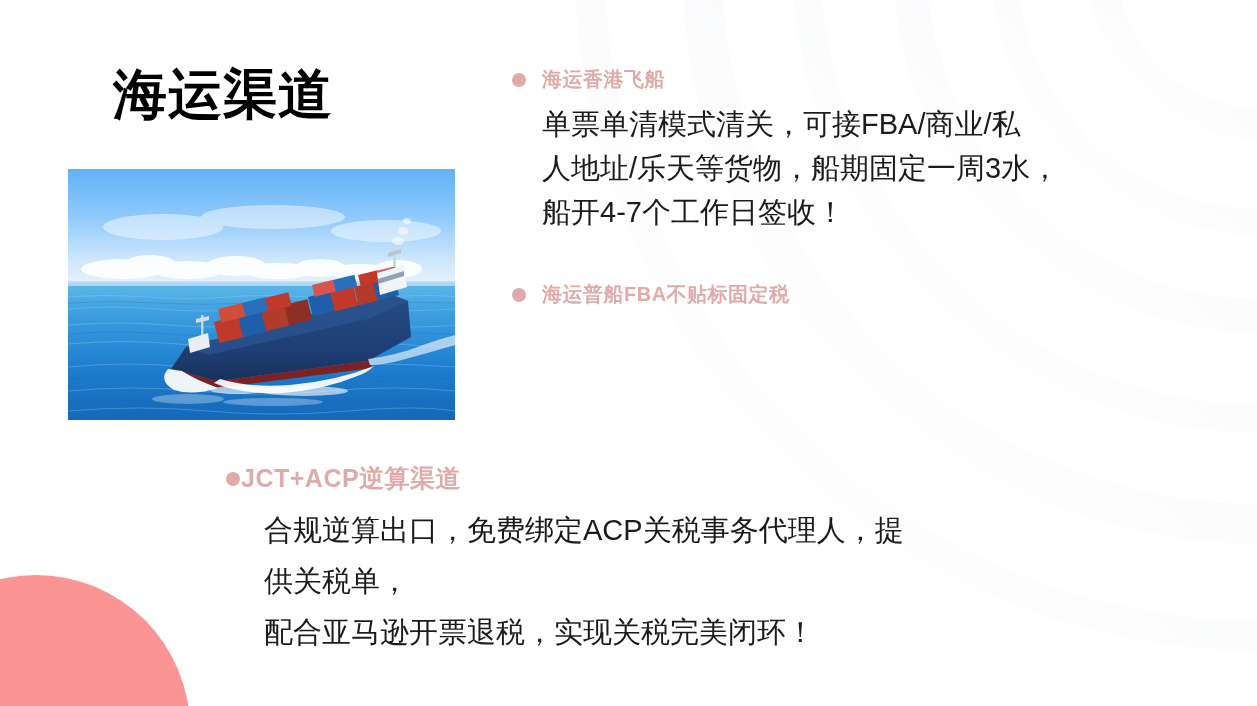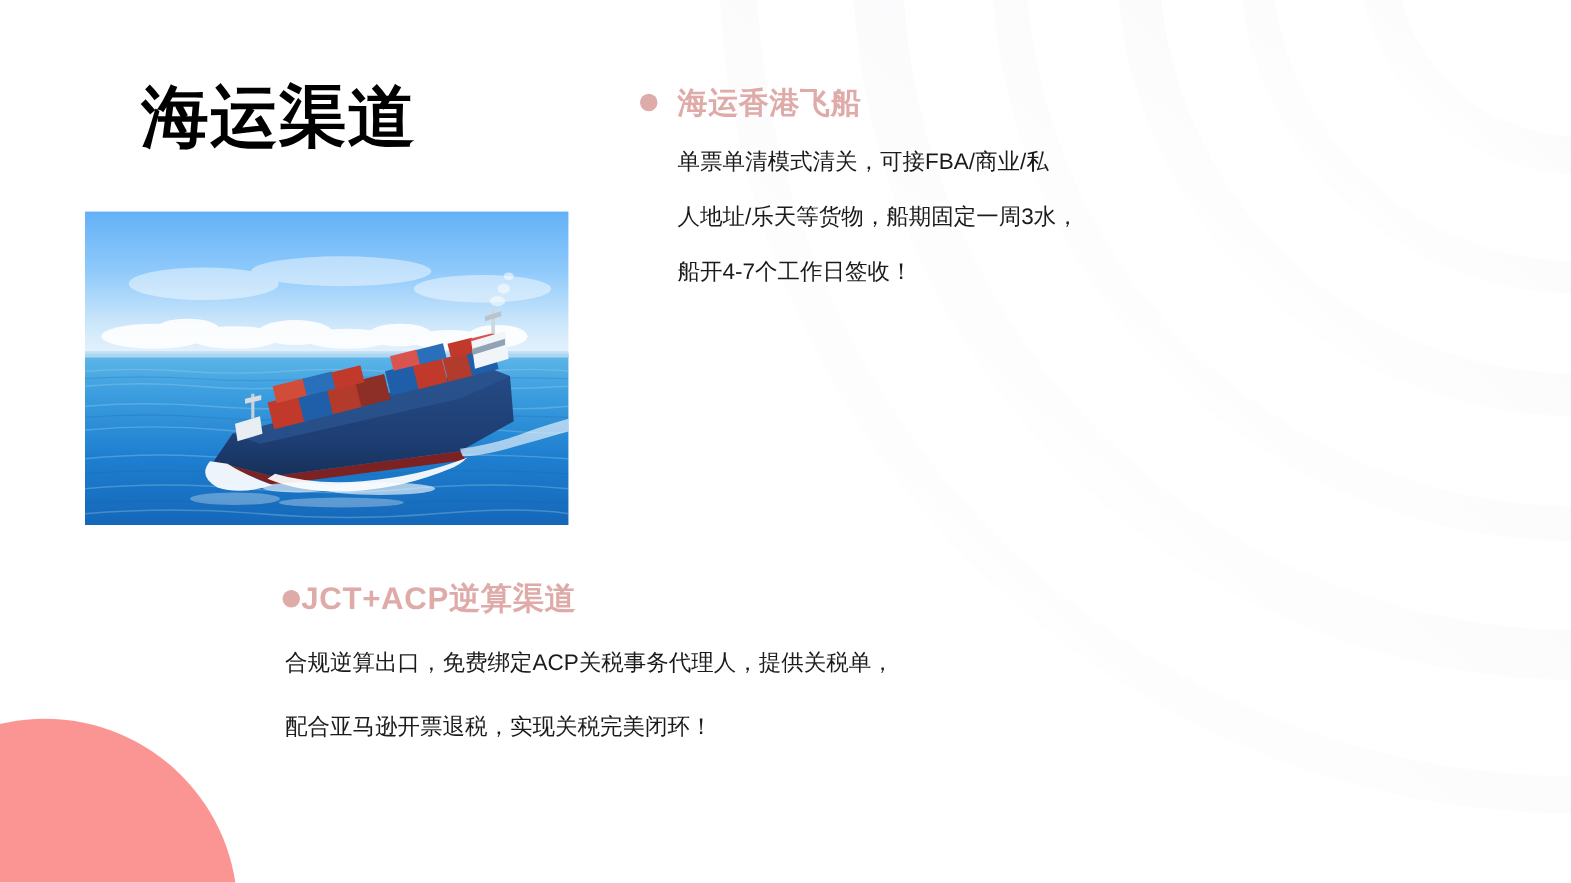--- a/index.html
+++ b/index.html
@@ -79,40 +79,41 @@
     gap: 16px;
   }
   .bullet-dot {
     width: 14px;
     height: 14px;
     border-radius: 50%;
     background: #dfaba9;
     flex: 0 0 auto;
   }
   .head-text {
-    font-size: 24px;
+    font-size: 20px;
     font-weight: bold;
     color: #dfaba9;
     letter-spacing: 0.5px;
     white-space: nowrap;
   }
   .body-text {
     margin-top: 9px;
     padding-left: 30px;
-    font-size: 18px;
+    font-size: 29px;
     line-height: 44px;
     color: #1b1b1b;
     white-space: pre-line;
   }
   #block-3 .bullet-head { gap: 1px; }
   #block-3 .head-text { font-size: 25px; }
   #block-3 .body-text {
     padding-left: 2px;
     margin-top: 10px;
     line-height: 51px;
+    margin-left: 36px;
   }
 </style>
 </head>
 <body>
 
 <svg id="decor" viewBox="0 0 1257 706" xmlns="http://www.w3.org/2000/svg">
   <defs>
     <linearGradient id="arcFade" x1="1" y1="0" x2="0.15" y2="1">
       <stop offset="0%" stop-color="#d9dde5" stop-opacity="1"></stop>
       <stop offset="45%" stop-color="#e4e7ed" stop-opacity="0.75"></stop>
@@ -274,20 +275,24 @@
     <div class="bullet-head">
       <span class="bullet-dot"></span>
       <span class="head-text">海运香港飞船</span>
     </div>
     <div class="body-text">单票单清模式清关，可接FBA/商业/私
 人地址/乐天等货物，船期固定一周3水，
 船开4-7个工作日签收！</div>
   </div>
 
   <div class="bullet-block" id="block-2">
+    <div class="bullet-head">
+      <span class="bullet-dot"></span>
+      <span class="head-text">海运普船FBA不贴标固定税</span>
+    </div>
   </div>
 
   <div class="bullet-block" id="block-3">
     <div class="bullet-head">
       <span class="bullet-dot"></span>
       <span class="head-text">JCT+ACP逆算渠道</span>
     </div>
     <div class="body-text">合规逆算出口，免费绑定ACP关税事务代理人，提供关税单，
 配合亚马逊开票退税，实现关税完美闭环！</div>
   </div>

